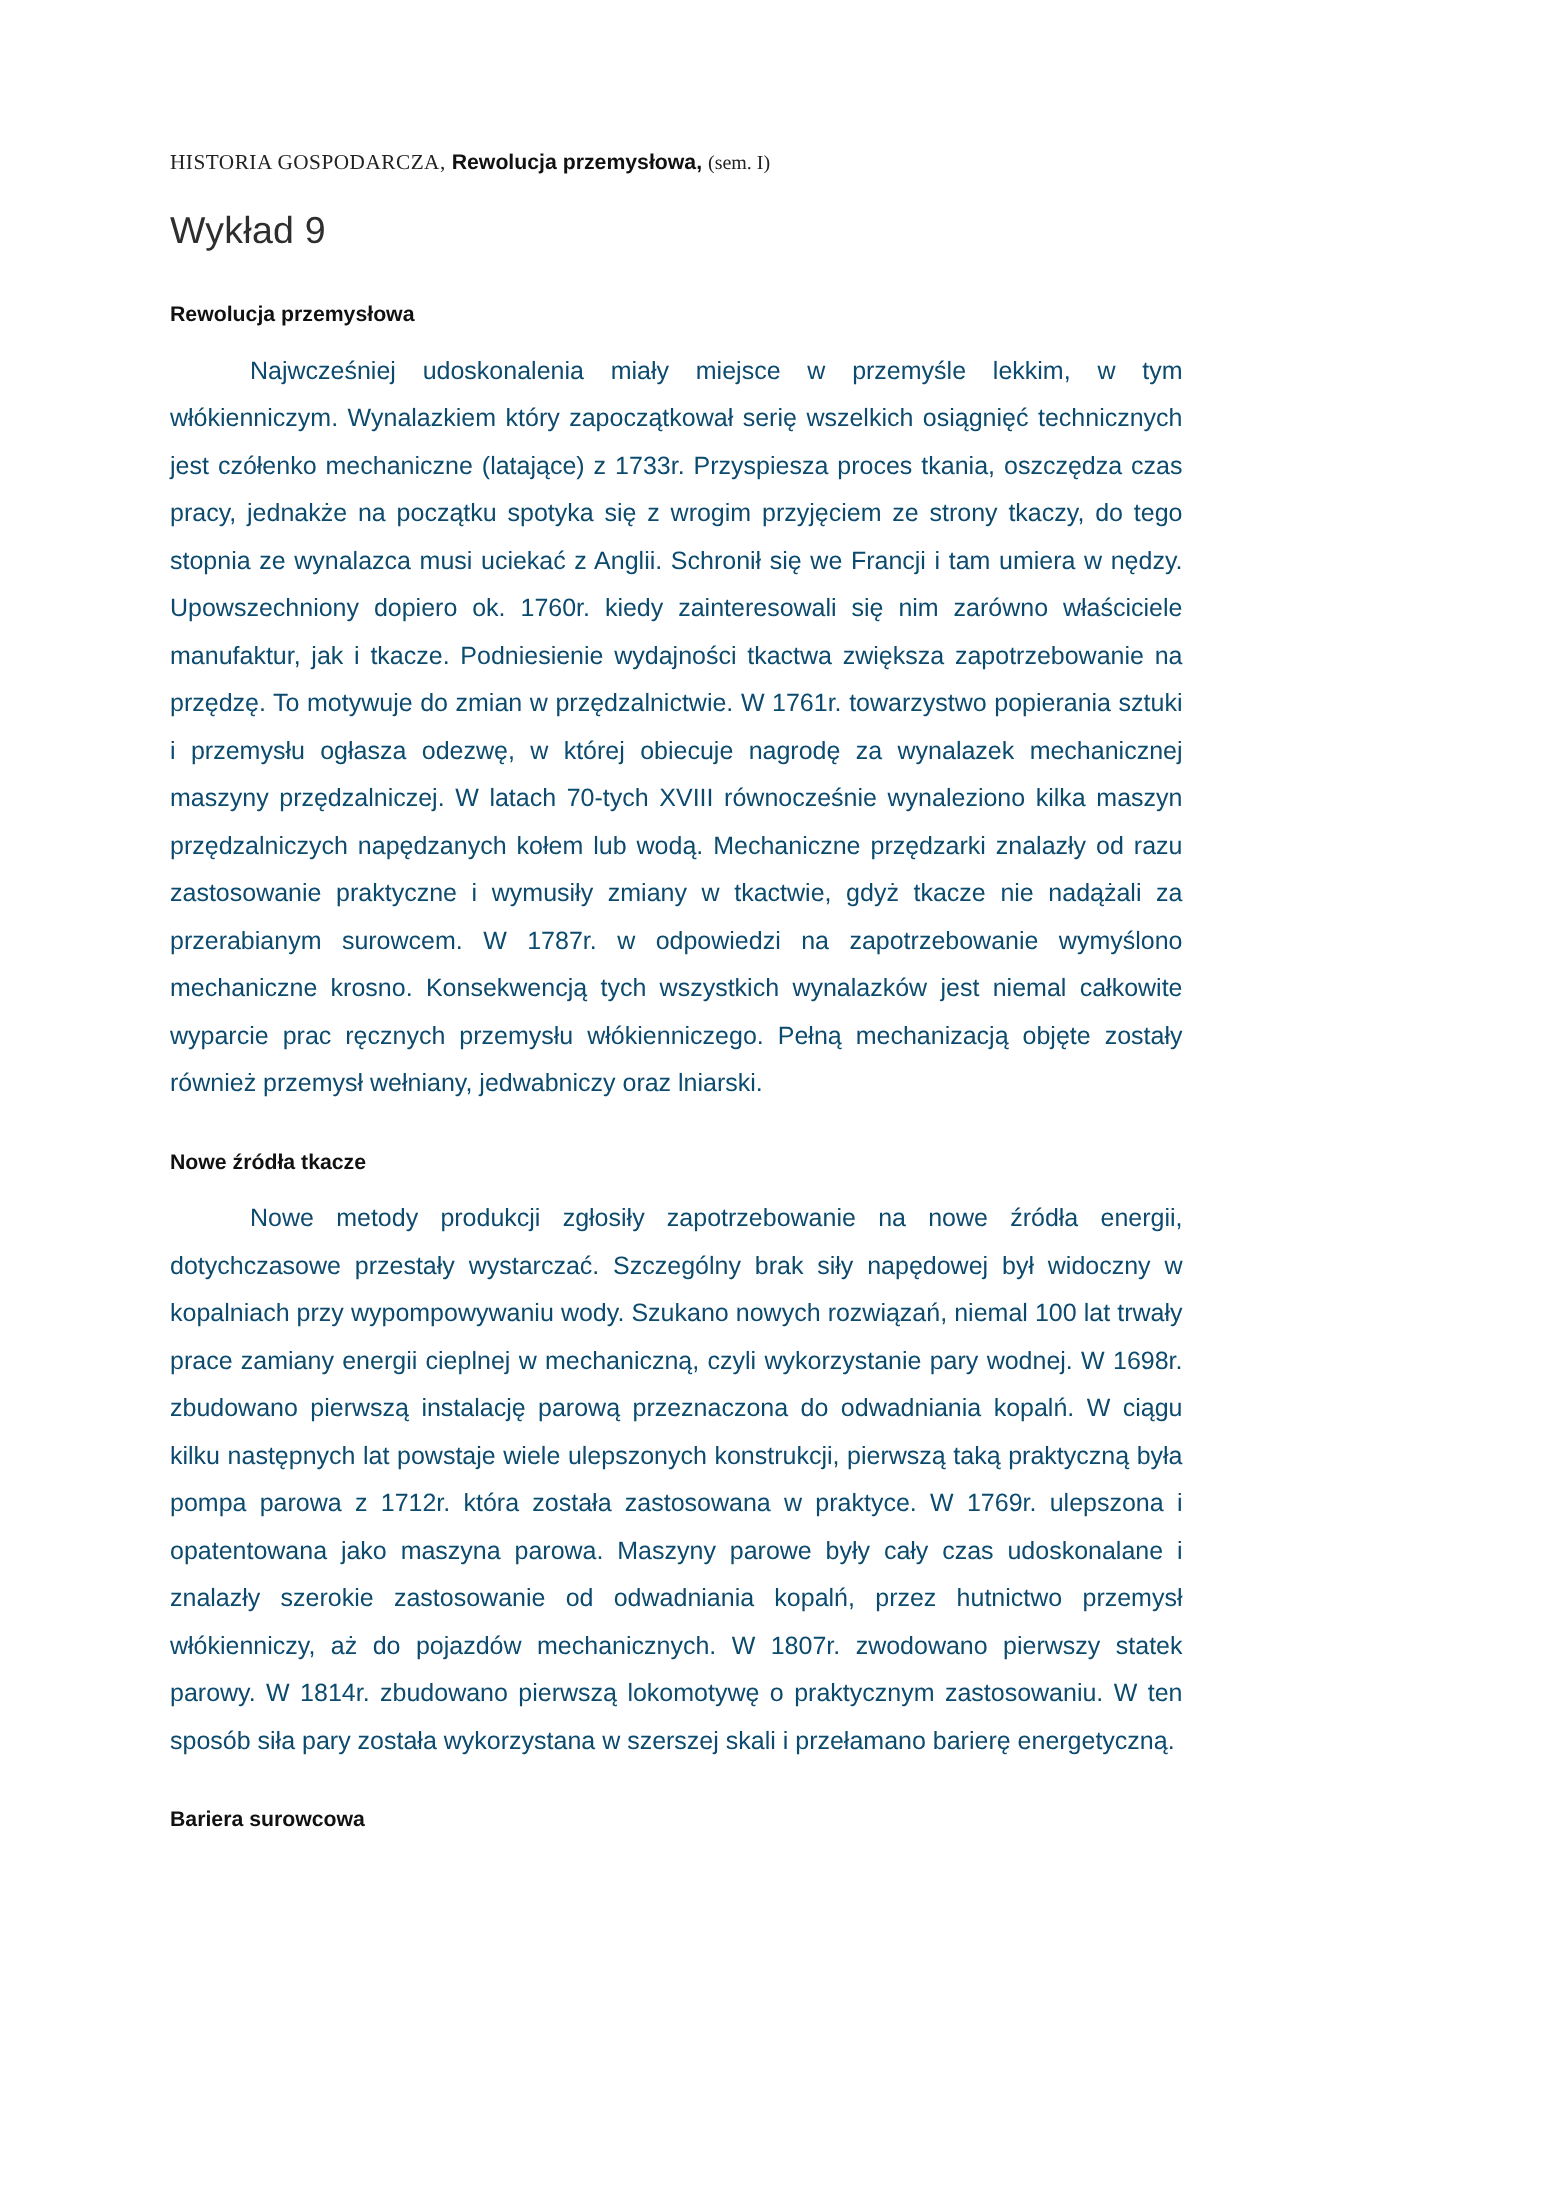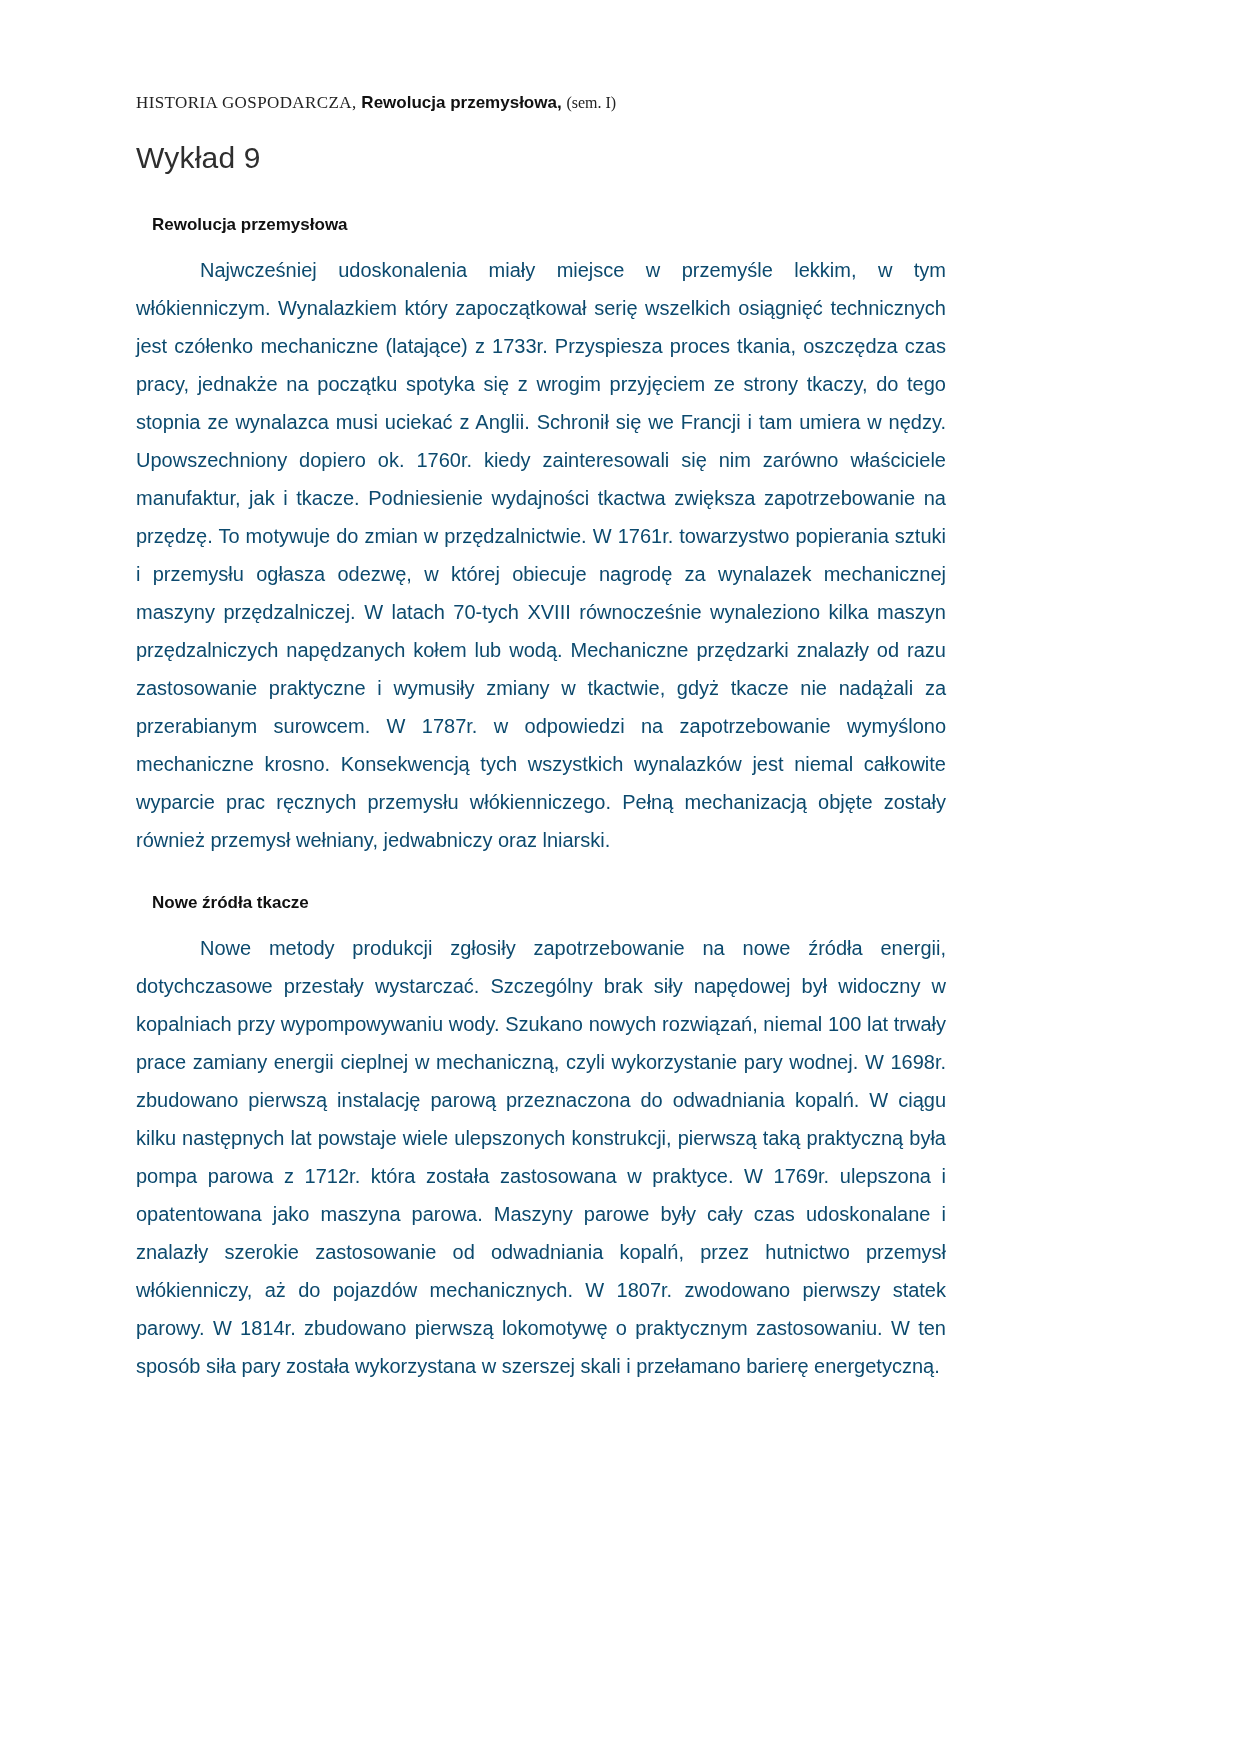--- a/index.html
+++ b/index.html
@@ -10,21 +10,21 @@
   }
   body {
     font-family: "Liberation Sans", sans-serif;
     color: #1b1b1b;
   }
   .page {
     width: 1216px;
     min-height: 1754px;
     box-sizing: border-box;
     background: #ffffff;
-    padding: 93px 258px 80px 136px;
+    padding: 120px 258px 80px 136px;
   }
   .doc-header {
     font-size: 17px;
     margin: 0 0 28px 0;
     white-space: nowrap;
   }
   .doc-header .serif {
     font-family: "Liberation Serif", serif;
     letter-spacing: 0.4px;
     color: #222222;
@@ -44,21 +44,21 @@
     font-size: 30px;
     font-weight: 400;
     color: #2e2e2e;
     margin: 0 0 40px 0;
     letter-spacing: 0.2px;
   }
   h2.section-heading {
     font-size: 17px;
     font-weight: 700;
     color: #111111;
-    margin: 34px 0 16px 16px;
+    margin: 34px 0 16px 0;
   }
   section:first-of-type h2.section-heading {
     margin-top: 0;
   }
   p.body-par {
     font-size: 20px;
     line-height: 38px;
     text-align: justify;
     text-indent: 64px;
     margin: 0 12px 6px 0;
@@ -84,14 +84,17 @@
   <section>
     <h2 class="section-heading">Rewolucja przemysłowa</h2>
     <p class="body-par"><span>Najwcześniej udoskonalenia miały miejsce w przemyśle lekkim, w tym włókienniczym. Wynalazkiem który zapoczątkował serię wszelkich osiągnięć technicznych jest czółenko mechaniczne (latające) z 1733r. Przyspiesza proces tkania, oszczędza czas pracy, jednakże na początku spotyka się z wrogim przyjęciem ze strony tkaczy, do tego stopnia ze wynalazca musi uciekać z Anglii. Schronił się we Francji i tam umiera w nędzy. Upowszechniony dopiero ok. 1760r. kiedy zainteresowali się nim zarówno właściciele manufaktur, jak i tkacze. Podniesienie wydajności tkactwa zwiększa zapotrzebowanie na przędzę. To motywuje do zmian w przędzalnictwie. W  1761r. towarzystwo popierania sztuki i przemysłu ogłasza odezwę, w której obiecuje nagrodę za wynalazek mechanicznej maszyny przędzalniczej. W latach 70-tych XVIII równocześnie wynaleziono kilka maszyn przędzalniczych napędzanych kołem lub wodą. Mechaniczne przędzarki znalazły od razu zastosowanie praktyczne i wymusiły zmiany w tkactwie, gdyż tkacze nie nadążali za przerabianym surowcem. W 1787r. w odpowiedzi na zapotrzebowanie wymyślono mechaniczne krosno. Konsekwencją tych wszystkich wynalazków jest niemal całkowite wyparcie prac ręcznych przemysłu włókienniczego. Pełną mechanizacją objęte zostały również przemysł wełniany, jedwabniczy oraz lniarski.</span></p>
   </section>
 
   <section>
     <h2 class="section-heading">Nowe źródła tkacze</h2>
     <p class="body-par"><span>Nowe metody produkcji zgłosiły zapotrzebowanie na nowe źródła energii, dotychczasowe przestały wystarczać. Szczególny brak siły napędowej był widoczny w kopalniach przy wypompowywaniu wody. Szukano nowych rozwiązań, niemal 100 lat trwały prace zamiany energii cieplnej w mechaniczną, czyli wykorzystanie pary wodnej. W 1698r. zbudowano pierwszą instalację parową przeznaczona do odwadniania kopalń. W ciągu kilku następnych lat powstaje wiele ulepszonych konstrukcji, pierwszą taką praktyczną była pompa parowa z 1712r. która została zastosowana w praktyce. W 1769r. ulepszona i opatentowana jako </span><span class="b">maszyna parowa</span><span>. Maszyny parowe były cały czas udoskonalane i znalazły szerokie zastosowanie od odwadniania kopalń, przez hutnictwo przemysł włókienniczy, aż do pojazdów mechanicznych. W 1807r. zwodowano pierwszy statek parowy. W 1814r. zbudowano pierwszą lokomotywę o praktycznym zastosowaniu. W ten sposób siła pary została wykorzystana w szerszej skali i przełamano barierę energetyczną.</span></p>
   </section>
 
+  <section>
+    <h2 class="section-heading">Bariera surowcowa</h2>
+  </section>
 
 </div>
 
 </body></html>

